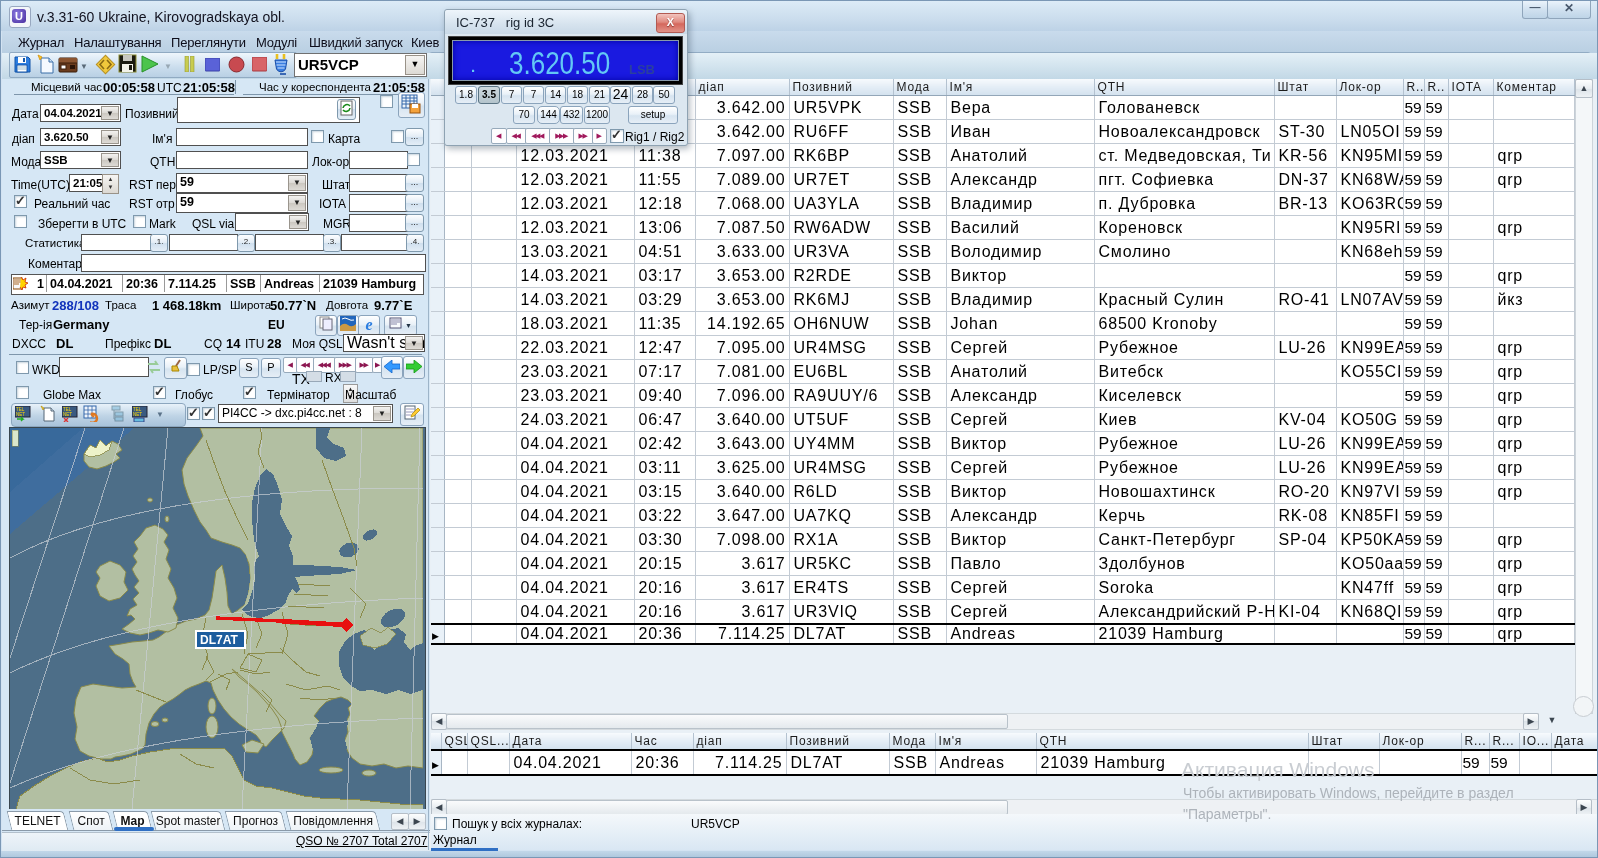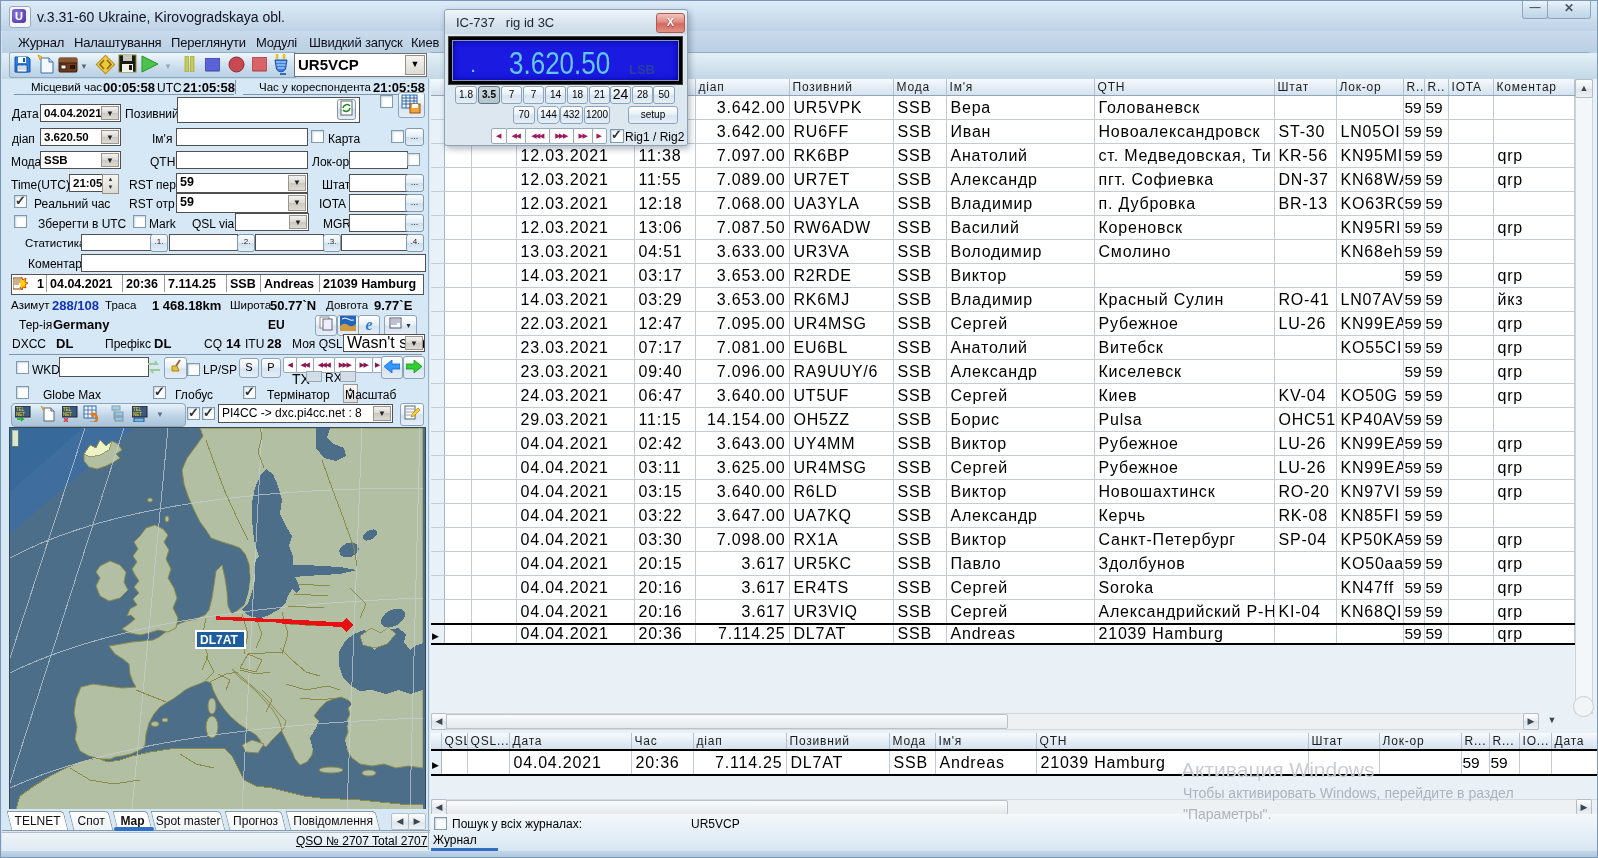--- a/index.html
+++ b/index.html
@@ -727,20 +727,38 @@
           <td>LN07AV</td>
           <td class="rr">59</td>
           <td class="rr">59</td>
           <td></td>
           <td>йкз</td>
         </tr>
 <tr>
           <td class="c0"></td>
           <td></td>
           <td></td>
+          <td>18.03.2021</td>
+          <td>11:35</td>
+          <td class="rt">14.192.65</td>
+          <td>OH6NUW</td>
+          <td>SSB</td>
+          <td>Johan</td>
+          <td>68500 Kronoby</td>
+          <td></td>
+          <td></td>
+          <td class="rr">59</td>
+          <td class="rr">59</td>
+          <td></td>
+          <td></td>
+        </tr>
+<tr>
+          <td class="c0"></td>
+          <td></td>
+          <td></td>
           <td>22.03.2021</td>
           <td>12:47</td>
           <td class="rt">7.095.00</td>
           <td>UR4MSG</td>
           <td>SSB</td>
           <td>Сергей</td>
           <td>Рубежное</td>
           <td>LU-26</td>
           <td>KN99EA</td>
           <td class="rr">59</td>
@@ -794,38 +812,20 @@
           <td>UT5UF</td>
           <td>SSB</td>
           <td>Сергей</td>
           <td>Киев</td>
           <td>KV-04</td>
           <td>KO50G</td>
           <td class="rr">59</td>
           <td class="rr">59</td>
           <td></td>
           <td>qrp</td>
-        </tr>
-<tr>
-          <td class="c0"></td>
-          <td></td>
-          <td></td>
-          <td>29.03.2021</td>
-          <td>11:15</td>
-          <td class="rt">14.154.00</td>
-          <td>OH5ZZ</td>
-          <td>SSB</td>
-          <td>Борис</td>
-          <td>Pulsa</td>
-          <td>OHC51</td>
-          <td>KP40AV</td>
-          <td class="rr">59</td>
-          <td class="rr">59</td>
-          <td></td>
-          <td></td>
         </tr>
 <tr>
           <td class="c0"></td>
           <td></td>
           <td></td>
           <td>04.04.2021</td>
           <td>02:42</td>
           <td class="rt">3.643.00</td>
           <td>UY4MM</td>
           <td>SSB</td>

